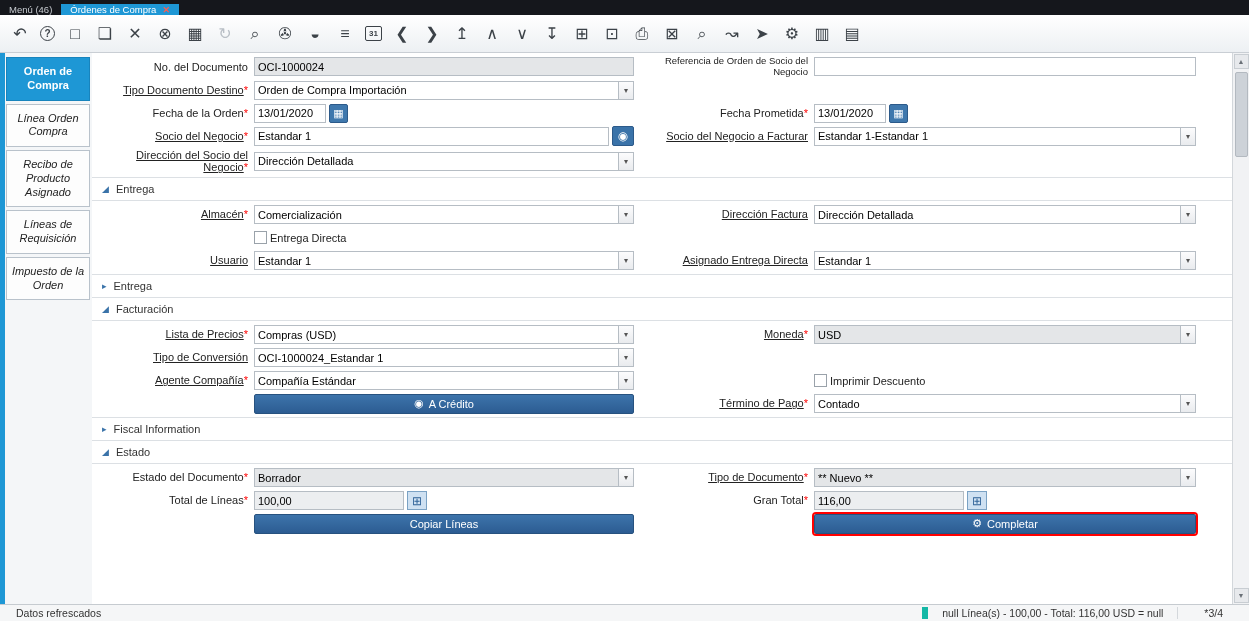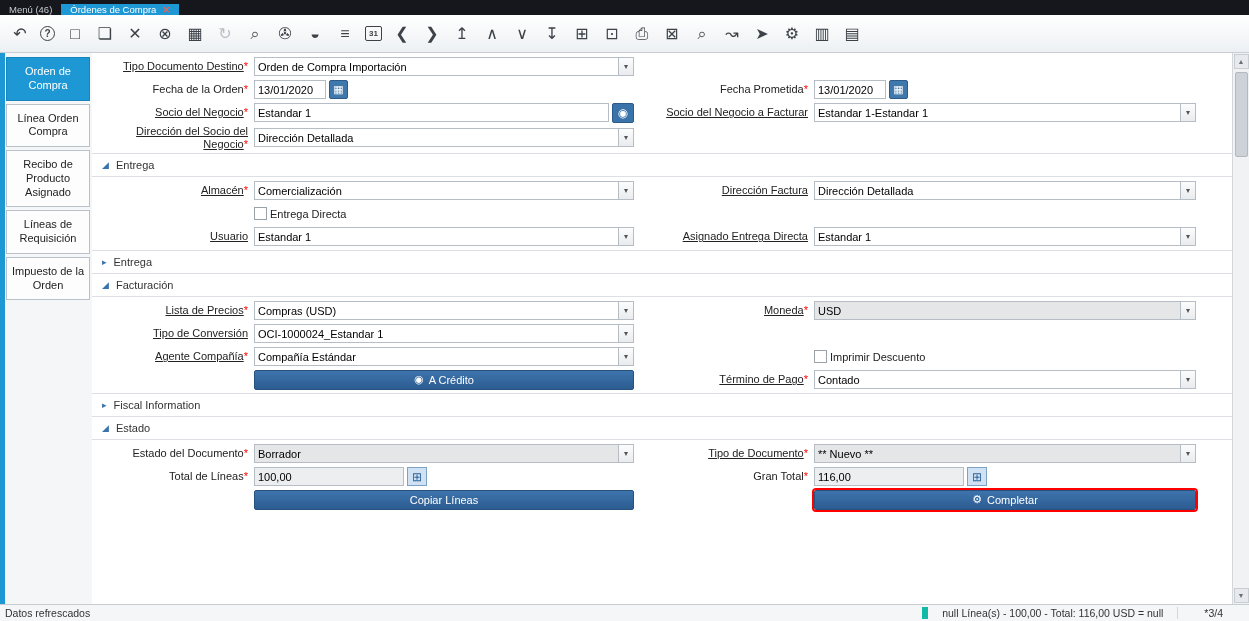--- a/index.html
+++ b/index.html
@@ -18,22 +18,22 @@
   .ticon{width:20px;text-align:center;cursor:pointer;line-height:1;flex:0 0 auto}
   .ticon.disabled{color:#b9bfc6}
   .circ{display:inline-flex;align-items:center;justify-content:center;width:15px;height:15px;border:1.5px solid #3c4248;border-radius:50%;font-size:10px;font-weight:bold}
   .cal31{display:inline-flex;align-items:center;justify-content:center;width:17px;height:15px;border:1.5px solid #3c4248;border-radius:2px;font-size:8px;font-weight:bold}
 
   
   .content{flex:1;display:flex;min-height:0}
   .leftstrip{width:5px;background:#1e97d5;flex:0 0 auto}
   .sidebar{width:87px;padding:4px 2px 0 1px;background:#f4f6f8;display:flex;flex-direction:column;gap:3px;flex:0 0 auto}
   .stab{border:1px solid #b9c2cb;background:#fdfdfd;text-align:center;padding:7px 2px;line-height:1.25;color:#222;cursor:pointer}
-  .stab.active{background:#1e97d5;color:#fff;border-color:#1884bd;font-weight:normal}
-  .stab.italic{}
+  .stab.active{background:#1e97d5;color:#fff;border-color:#1884bd;font-weight:bold}
+  .stab.italic{font-style:italic}
 
   
   .form{flex:1;background:#fff;padding:2px 0 0 0;overflow:hidden}
   .frow{display:grid;grid-template-columns:156px 380px 168px 382px;column-gap:6px;align-items:center;min-height:23px;padding:1px 10px 1px 0}
   .frow.top{align-items:start}
   .frow.top .lbl{padding-top:3px}
   .lbl{text-align:right;line-height:1.15}
   .lbl.small{font-size:9.5px}
   .link{text-decoration:underline;cursor:pointer}
   .req{color:#f00}
@@ -59,21 +59,21 @@
   .hl{outline:2px solid #f00;outline-offset:0}
 
   
   .vscroll{width:17px;background:#f1f2f4;border-left:1px solid #d3d7db;display:flex;flex-direction:column;align-items:center;flex:0 0 auto}
   .sarr{width:15px;height:15px;font-size:7px;color:#6a7077;display:flex;align-items:center;justify-content:center;background:#e7e9ec;border:1px solid #c8cdd2;margin:1px 0;cursor:pointer}
   .sthumb{width:13px;height:85px;background:#cdd2d8;border:1px solid #b3b9c0;border-radius:2px;margin-top:2px;cursor:grab}
   .sarr.bot{margin-top:auto}
 
   
   .statusbar{height:17px;border-top:1px solid #c6cbd0;background:#f5f6f7;display:flex;align-items:center;font-size:10.5px;color:#333;flex:0 0 auto}
-  .sb-msg{padding:0 5px;flex:1;white-space:nowrap}
+  .sb-msg{padding:0 16px;flex:1;white-space:nowrap}
   .sb-sum{padding:0 14px;border-left:6px solid #14b8a6;white-space:nowrap}
   .sb-rec{padding:0 26px;border-left:1px solid #d4d8dc;white-space:nowrap}
 </style>
 </head>
 <body>
 
 <div class="app">
 
   <div class="tabbar">
     <div class="wtab">
@@ -123,20 +123,30 @@
     <div class="sidebar">
       <div class="stab active">Orden de Compra</div>
       <div class="stab italic">Línea Orden Compra</div>
       <div class="stab italic">Recibo de Producto Asignado</div>
       <div class="stab italic">Líneas de Requisición</div>
       <div class="stab italic">Impuesto de la Orden</div>
     </div>
 
     <div class="form">
 
+      <div class="frow">
+        <div class="lbl"><span>No. del Documento</span></div>
+        <div class="fw">
+            <input class="tx ro" readonly="" value="OCI-1000024" style="">
+          </div>
+        <div class="lbl small"><span>Referencia de Orden de Socio del Negocio</span></div>
+        <div class="fw">
+            <input class="tx" value="" style="">
+          </div>
+      </div>
 
 
       <div class="frow">
         <div class="lbl"><span class="link">Tipo Documento Destino</span><span class="req">*</span></div>
         <div class="fw">
             <div class="combo">
               <input class="tx" value="Orden de Compra Importación" style="">
               <span class="dd">▾</span>
             </div>
           </div>

